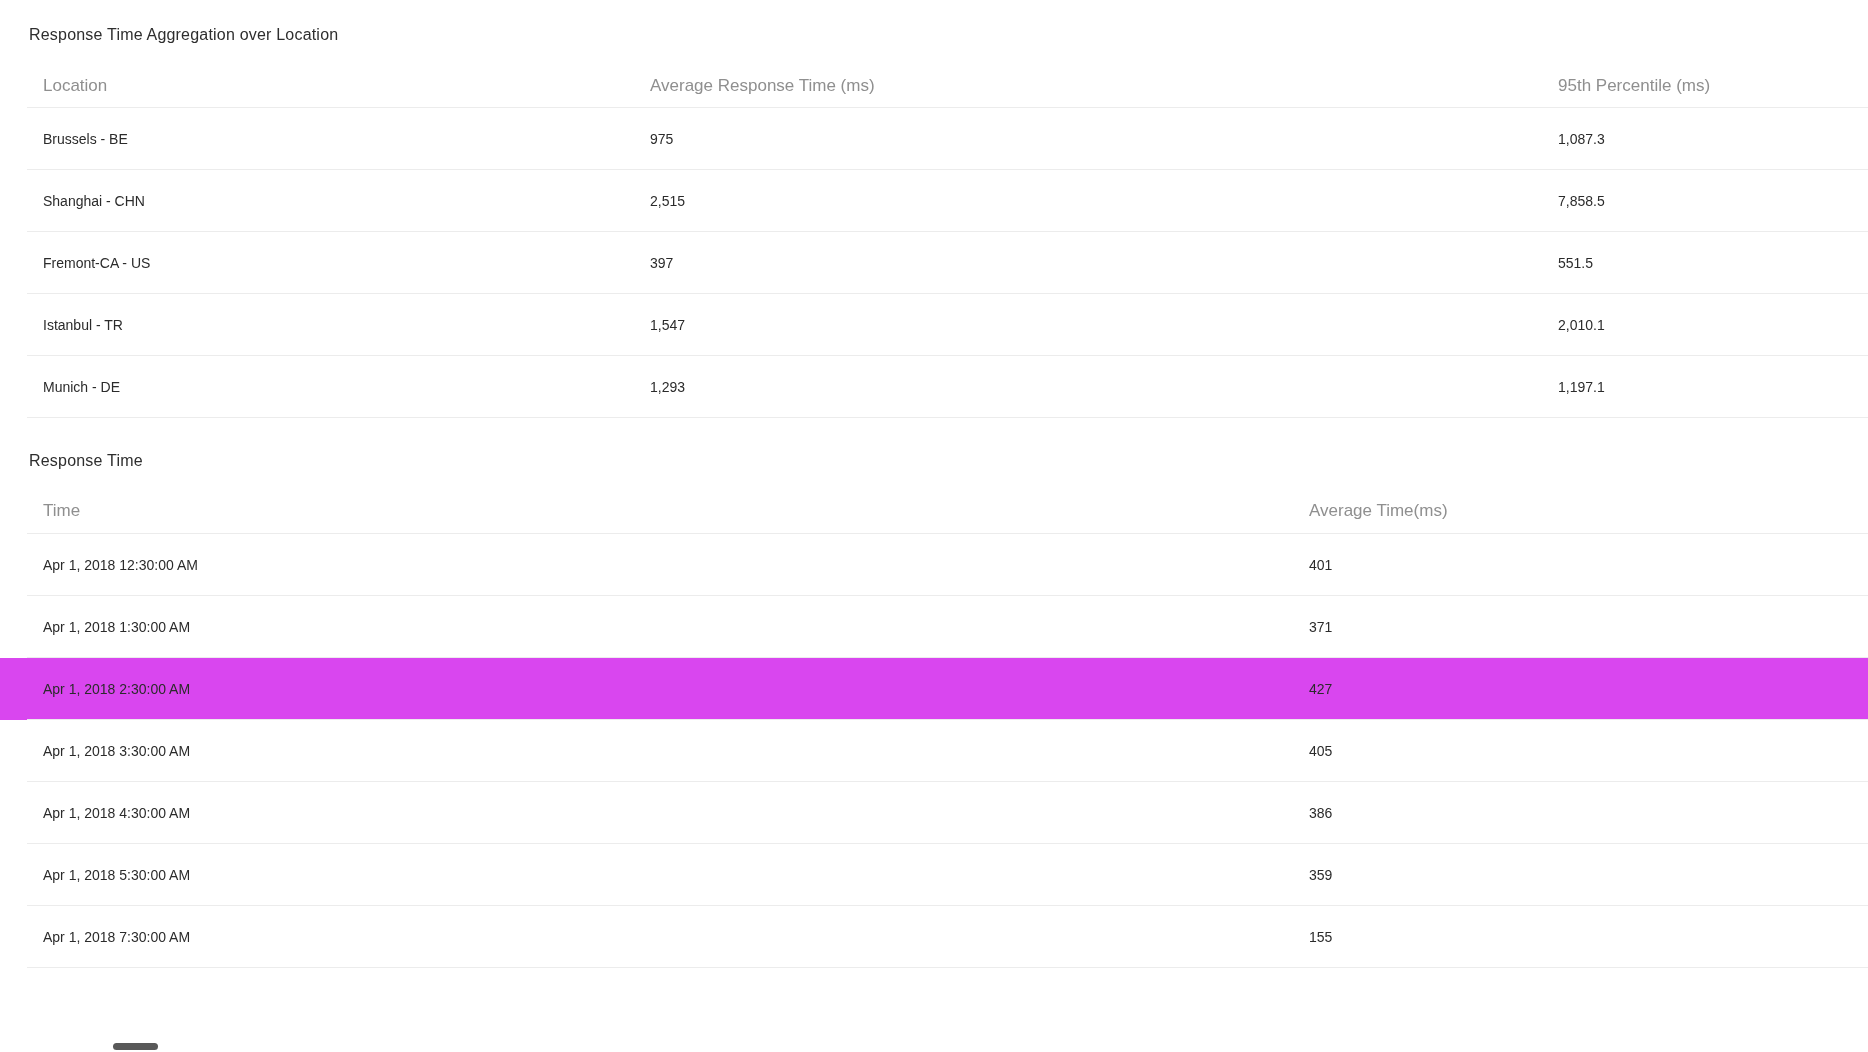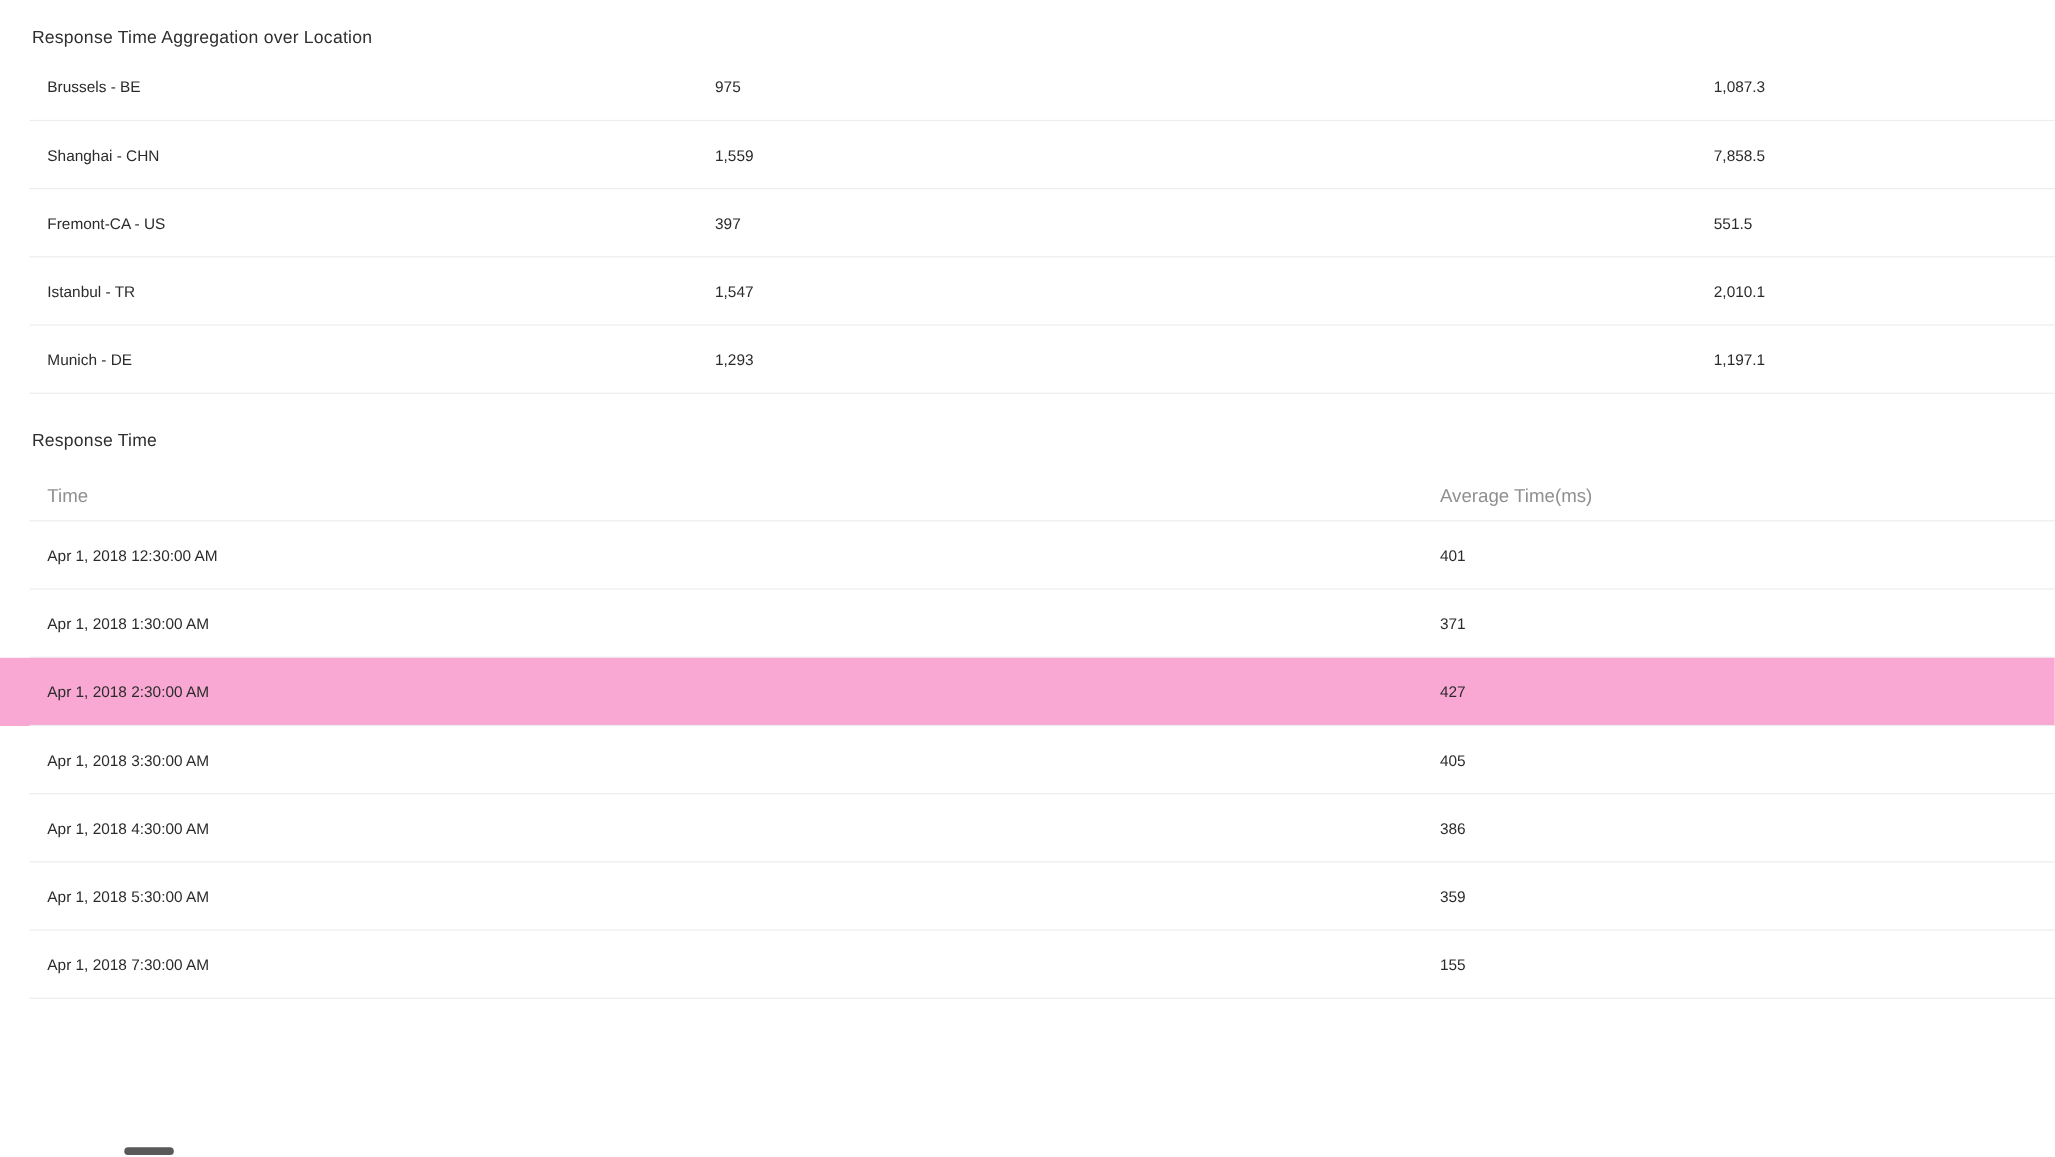--- a/index.html
+++ b/index.html
@@ -19,21 +19,21 @@
   .thead::after, .trow::after {
     content:""; position:absolute; left:27px; right:0; bottom:0;
     height:1px; background:#ececec;
   }
   .th {
     position:absolute; top:50%; transform:translateY(-50%);
     font-size:17px; color:#8f8f8f; font-weight:400; white-space:nowrap;
   }
 
   .trow { position:relative; height:62px; }
-  .trow.highlight { background:#f9a8d4; }
+  .trow.highlight { background:#d946ef; }
   .td {
     position:absolute; top:50%; transform:translateY(-50%);
     font-size:14px; color:#2b2b2b; white-space:nowrap;
   }
 
   
   .col1  { left:43px;   }
   .t1col2{ left:650px;  }
   .t1col3{ left:1558px; }
   .t2col2{ left:1309px; }
@@ -43,30 +43,35 @@
     width:45px; height:7px; border-radius:3.5px;
     background:#595959;
   }
 </style>
 </head>
 <body>
 
 <div>
   <h2 class="section-title">Response Time Aggregation over Location</h2>
 
+  <div class="thead">
+    <span class="th col1">Location</span>
+    <span class="th t1col2">Average Response Time (ms)</span>
+    <span class="th t1col3">95th Percentile (ms)</span>
+  </div>
 
   <div>
       <div class="trow">
         <span class="td col1">Brussels - BE</span>
         <span class="td t1col2">975</span>
         <span class="td t1col3">1,087.3</span>
       </div>
       <div class="trow">
         <span class="td col1">Shanghai - CHN</span>
-        <span class="td t1col2">1,559</span>
+        <span class="td t1col2">2,515</span>
         <span class="td t1col3">7,858.5</span>
       </div>
       <div class="trow">
         <span class="td col1">Fremont-CA - US</span>
         <span class="td t1col2">397</span>
         <span class="td t1col3">551.5</span>
       </div>
       <div class="trow">
         <span class="td col1">Istanbul - TR</span>
         <span class="td t1col2">1,547</span>

